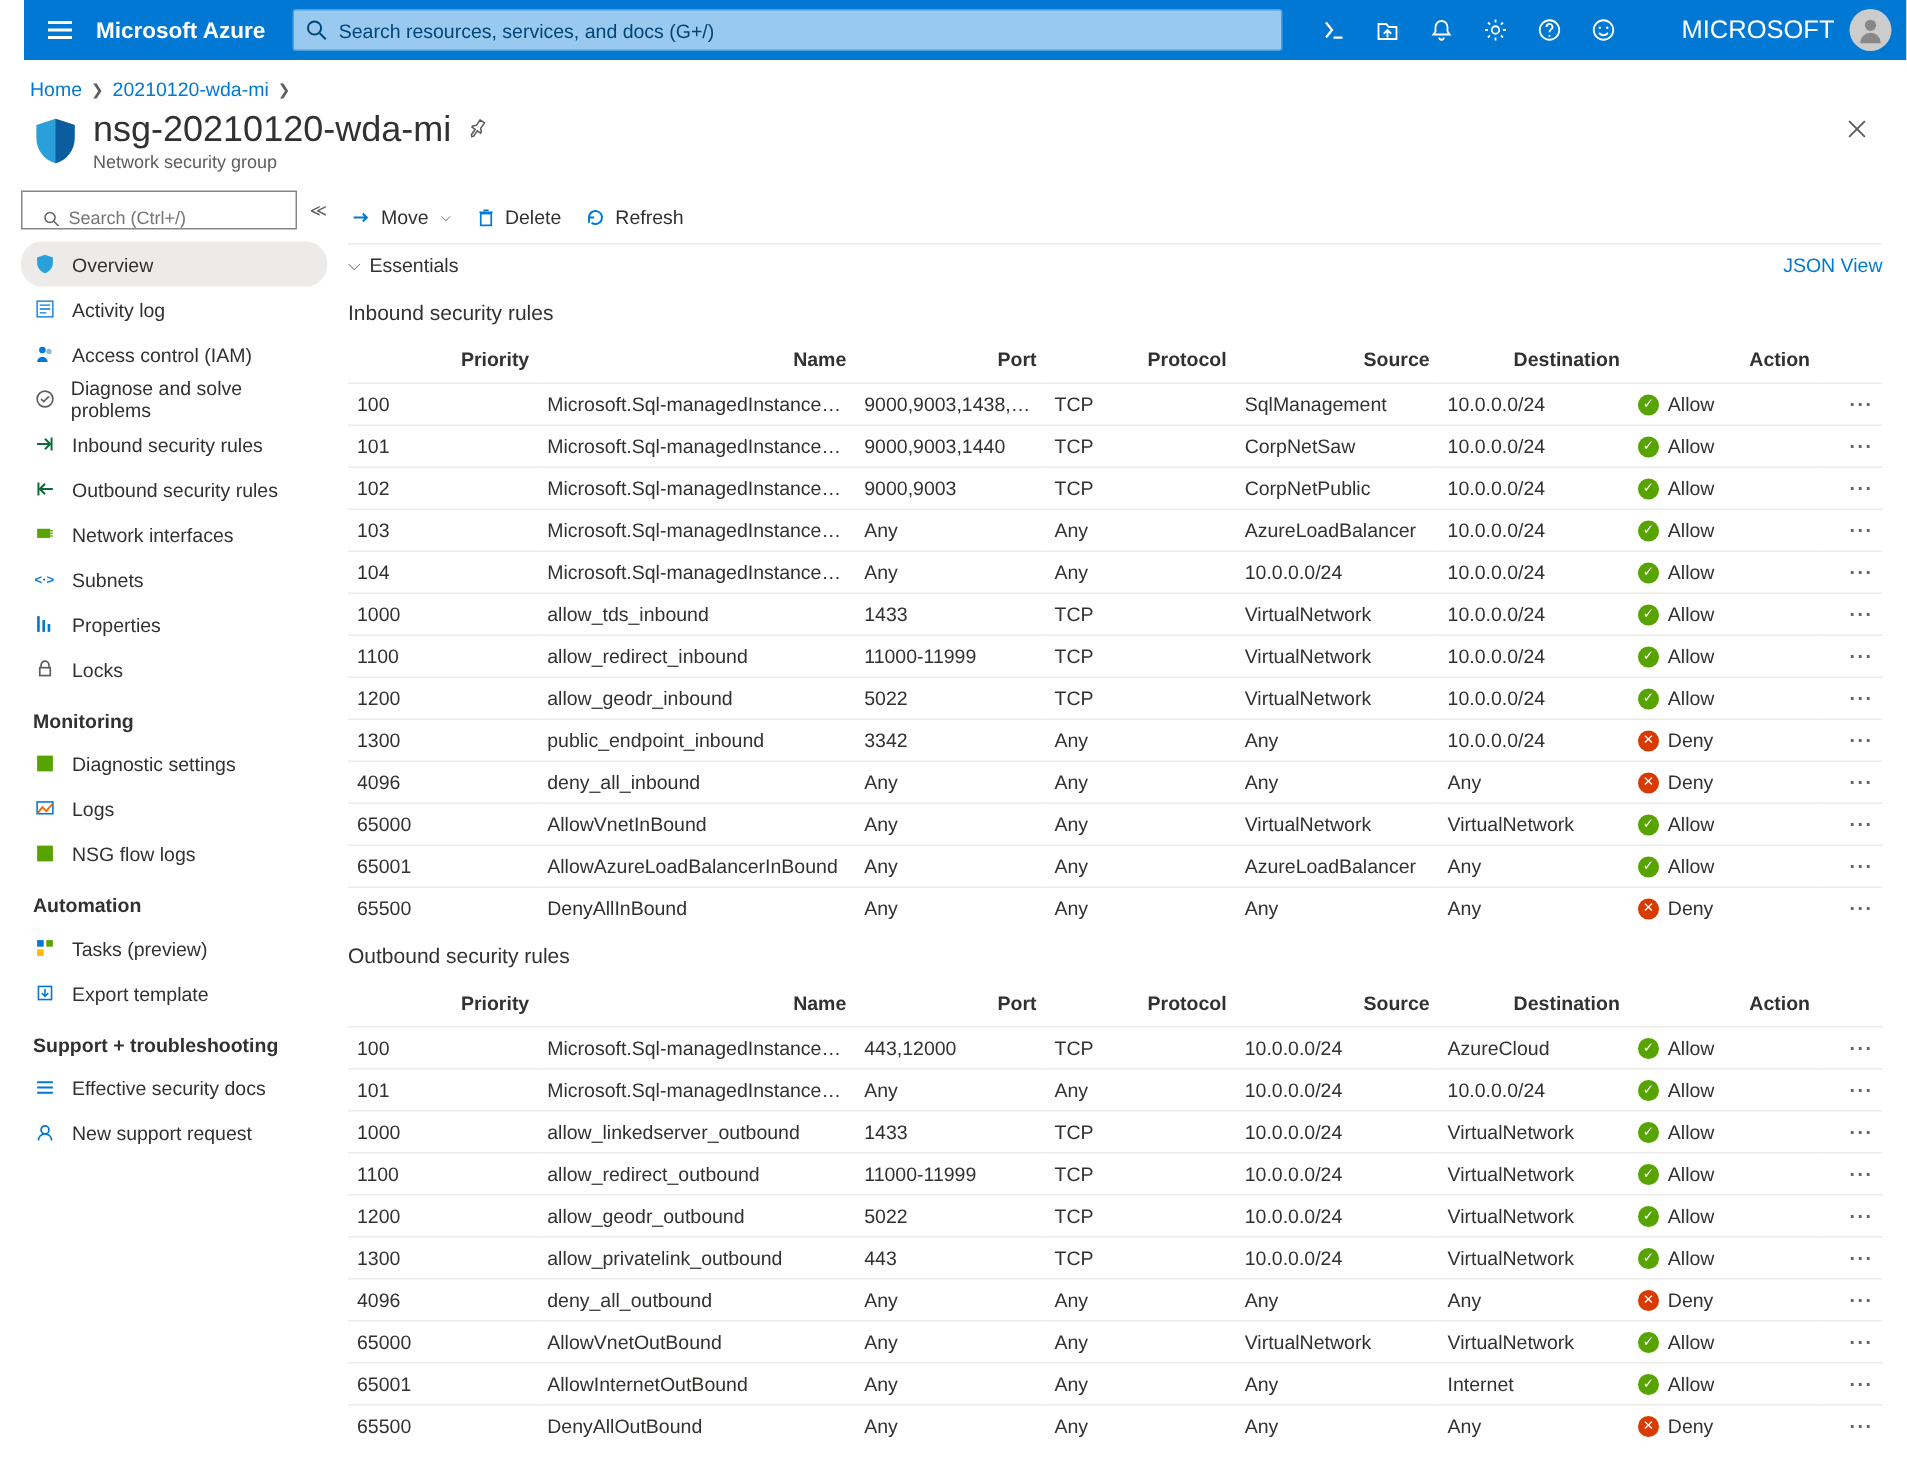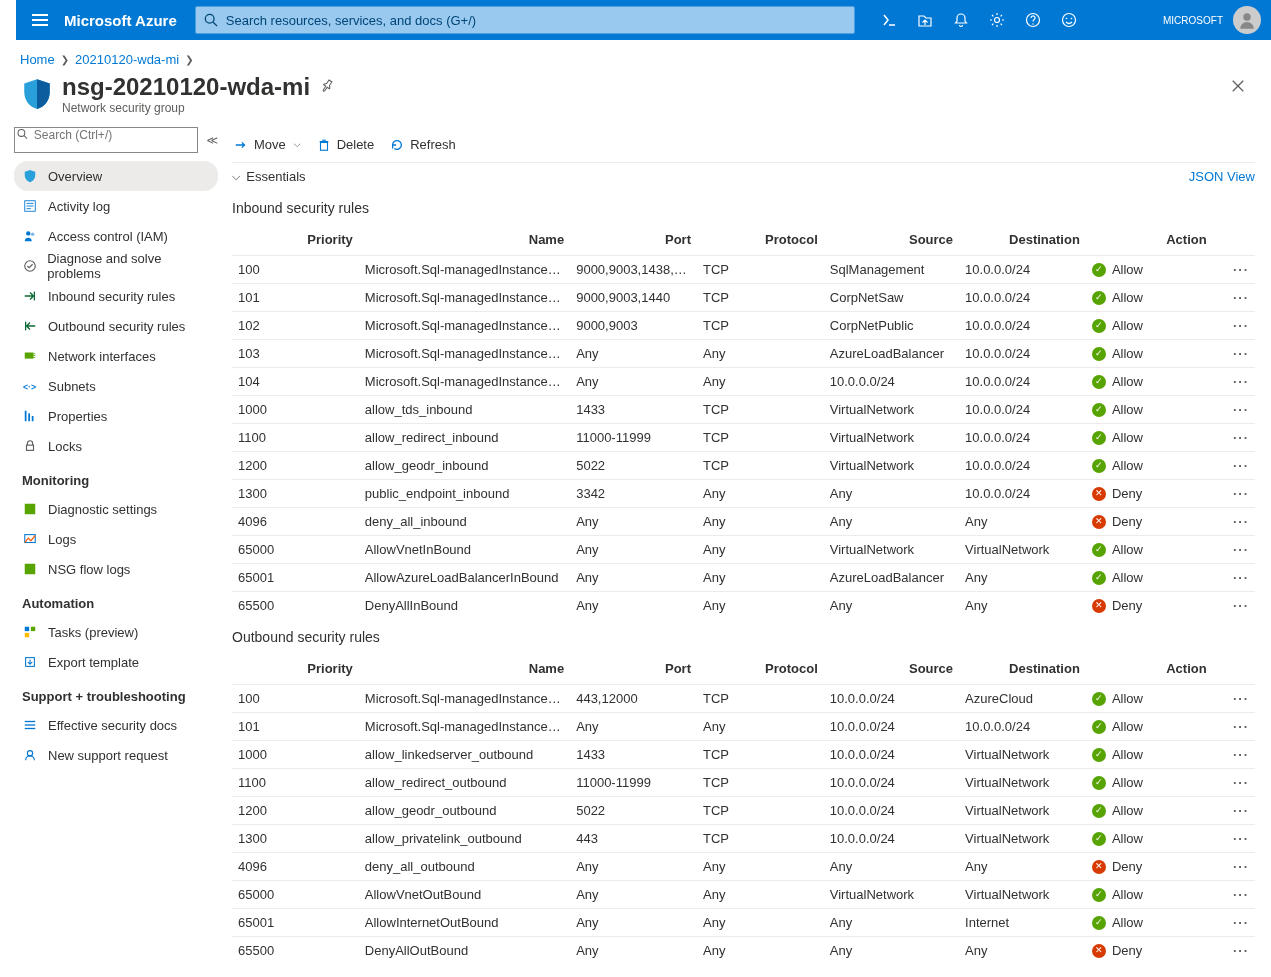--- a/index.html
+++ b/index.html
@@ -8,38 +8,38 @@
   .hamburger { width: 48px; display: flex; align-items: center; justify-content: center; height: 40px; cursor: pointer; }
   .hamburger svg { fill: #fff; width:16px; height:16px; }
   .brand { font-size: 15px; font-weight: 600; padding: 0 14px 0 0; margin-right: 4px; }
   .searchbar { flex: 0 0 660px; background: rgba(255,255,255,0.6); border-radius: 2px; height: 28px; display: flex; align-items: center; color: #004578; position: relative; border:1px solid #4ba0e1; }
   .searchbar input { background: transparent; border: none; outline: none; color: #004578; font-size: 13px; padding-left: 30px; width: 100%; }
   .searchbar input::placeholder { color: #004578; }
   .searchbar .sicon { position: absolute; left: 8px; top: 6px; }
   .topicons { display: flex; margin-left: 16px; align-items:center; }
   .topicons .icon { width: 36px; height: 40px; display:flex; align-items:center; justify-content:center; cursor:pointer; }
   .topicons svg { fill: #fff; }
-  .topright { margin-left:auto; display:flex; align-items:center; padding-right:10px; gap:10px; color:#fff; font-size:10px; }
+  .topright { margin-left:auto; display:flex; align-items:center; padding-right:10px; gap:10px; color:#fff; font-size:17px; }
   .avatar { width:28px; height:28px; border-radius:50%; background:#ccc; display:flex; align-items:center; justify-content:center; }
   .avatar svg { fill:#888; }
   .breadcrumb { padding: 12px 20px 6px 20px; font-size:13px; color:#605e5c; display:flex; align-items:center; gap:6px;}
   .breadcrumb a { color:#0078d4; text-decoration:none; }
   .breadcrumb .chev { color:#605e5c; font-size:10px; }
   .header { display:flex; align-items:flex-start; padding: 0 20px 12px 20px; }
   .shield-icon{ width:34px; height:34px; margin-top:4px; margin-right:8px;}
   .title-block { flex:1; }
   .title-row { display:flex; align-items:center; gap:10px;}
-  .page-title { font-size:24px; font-weight:700; }
+  .page-title { font-size:24px; font-weight:400; }
   .pin { color:#605e5c; cursor:pointer; font-size:14px; }
   .subtitle { font-size:12px; color:#605e5c; }
   .close-x { cursor:pointer; color:#605e5c; font-size:14px; padding:6px; }
   .content { display:flex; height: calc(977px - 40px - 34px - 56px); }
   .sidebar { width:224px; border-right:none; padding: 0 6px 0 14px; position:relative;}
   .side-search { display:flex; align-items:center; gap:8px; margin-bottom:8px;}
-  .side-search-box { border:1px solid #8a8886; height:26px; display:flex; align-items:flex-start; flex:1; padding:0 2px; }
+  .side-search-box { border:1px solid #8a8886; height:26px; display:flex; align-items:flex-end; flex:1; padding:0 14px; }
   .side-search-box svg { margin-right:6px; }
   .side-search-box input { border:none; outline:none; font-size:12px; width:100%; }
   .collapse-btn { color:#605e5c; cursor:pointer; font-size:11px; }
   .nav-item { display:flex; align-items:center; height:30px; padding:0 8px; cursor:pointer; gap:10px; font-size:13px; color:#323130; border-radius:14px;}
   .nav-item.active { background:#edebe9; }
   .nav-item .icn { width:16px; display:flex; align-items:center; justify-content:center; }
   .nav-section { font-size:13px; font-weight:600; color:#323130; padding:12px 8px 6px 8px; }
   .main { flex:1; padding: 0 16px 0 8px; overflow-y:auto;}
   .cmdbar { display:flex; align-items:center; gap:12px; padding:6px 0; border-bottom:1px solid #edebe9;}
   .cmdbtn { display:flex; align-items:center; gap:6px; cursor:pointer; font-size:13px; color:#323130; padding:4px 2px;}

